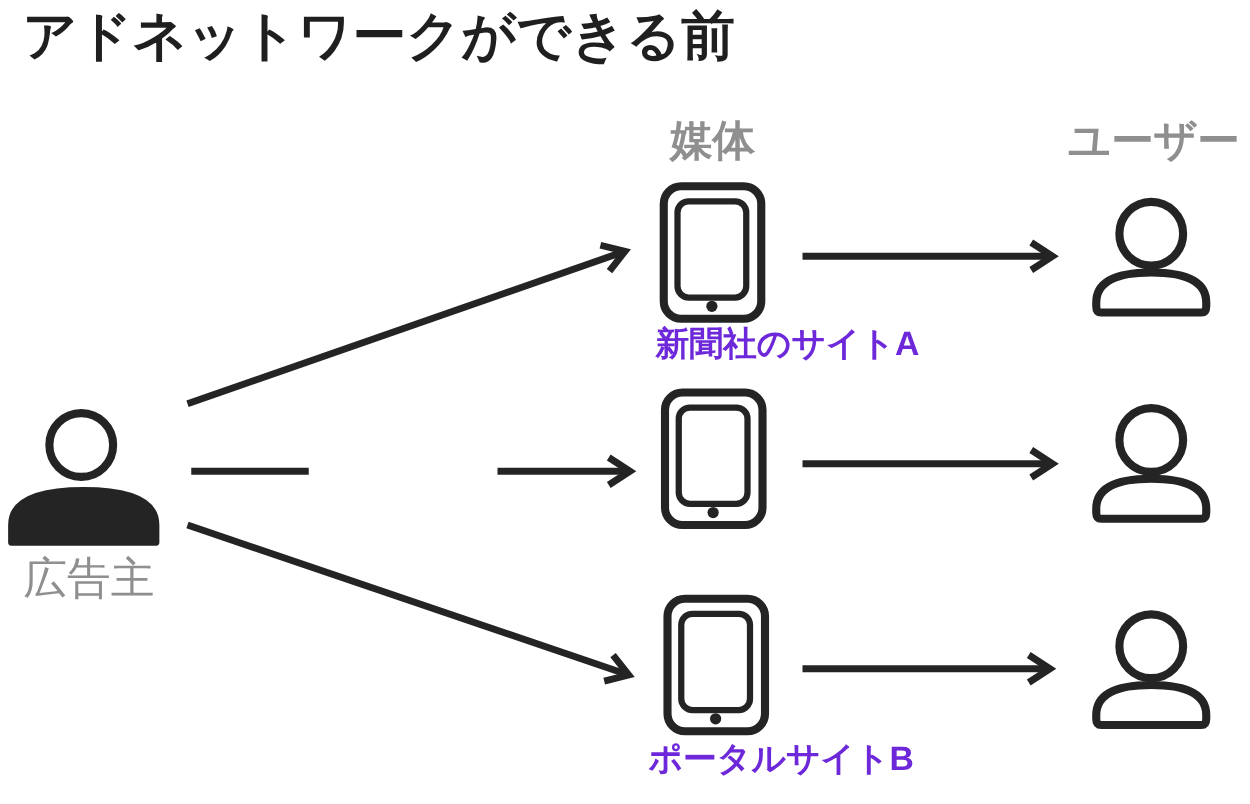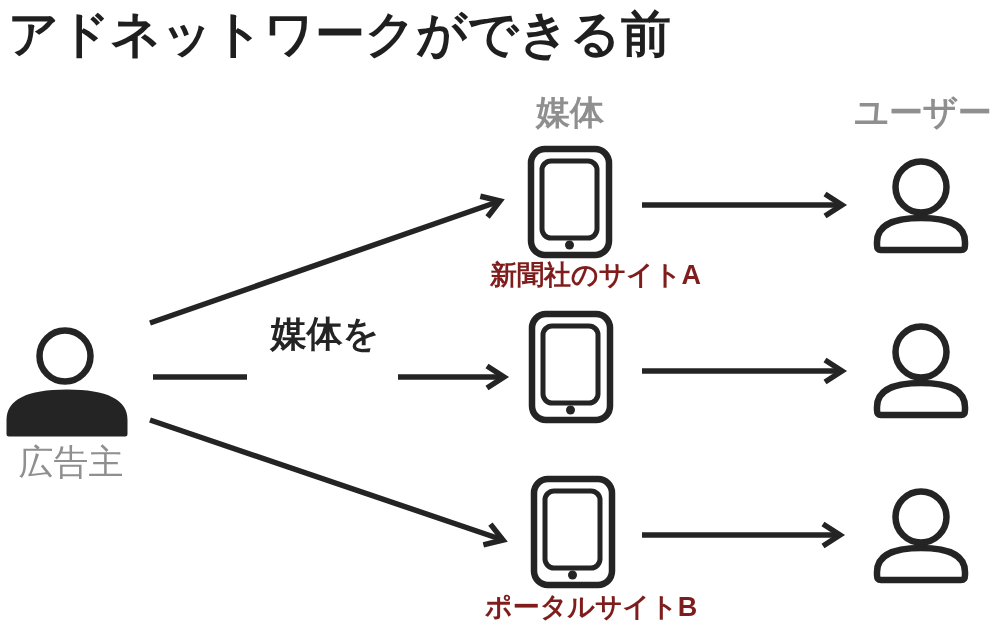--- a/index.html
+++ b/index.html
@@ -2,41 +2,41 @@
 <html><head>
 <meta charset="utf-8">
 <style>
   html,body{margin:0;padding:0;background:#fff;}
   .canvas{
     position:relative;width:1000px;height:643px;background:#ffffff;overflow:hidden;
     font-family:"Liberation Sans","DejaVu Sans",sans-serif;color:#242424;
   }
   .abs{position:absolute;}
   .title{
-    left:8px;top:4px;width:700px;
-    font-size:50px;font-weight:900;letter-spacing:0px;color:#1f1f1f;line-height:1.2;
+    left:18px;top:4px;width:700px;
+    font-size:43px;font-weight:900;letter-spacing:0px;color:#1f1f1f;line-height:1.2;
     text-align:left;white-space:nowrap;
   }
   .col-header{
     top:90px;width:170px;text-align:center;
     font-size:34px;font-weight:800;color:#8f8f8f;white-space:nowrap;
   }
   .col-header.media{left:485px;}
   .col-header.users{left:838px;}
   .advertiser-label{
     left:0px;top:439px;width:142px;text-align:center;
     font-size:35px;font-weight:400;color:#8f8f8f;white-space:nowrap;
   }
   .flow-note{
     left:200px;top:314px;width:250px;text-align:center;
     font-size:36px;font-weight:800;color:#242424;line-height:40px;white-space:nowrap;
   }
   .media-label{
-    width:280px;
-    font-size:27px;font-weight:700;color:#7f1d1d;white-space:nowrap;
+    width:280px;text-align:center;
+    font-size:27px;font-weight:700;color:#6d28d9;white-space:nowrap;
   }
   .media-label.m1{left:490px;top:257px;}
   .media-label.m2{left:485px;top:423px;}
   .media-label.m3{left:485px;top:589px;}
   svg{display:block;}
 </style>
 </head>
 <body>
 
 <div class="canvas">
@@ -83,19 +83,18 @@
     <use href="#tablet" x="531" y="476"></use>
 
     <use href="#user" x="873" y="161"></use>
     <use href="#user" x="873" y="326"></use>
     <use href="#user" x="873" y="491"></use>
   </svg>
 
   <div class="abs advertiser-label">広告主</div>
 
   <div class="abs flow-note">
-    <div>媒体を</div>
   </div>
 
   <div class="abs media-label m1">新聞社のサイトA</div>
   <div class="abs media-label m3">ポータルサイトB</div>
 
 </div>
 
 </body></html>

